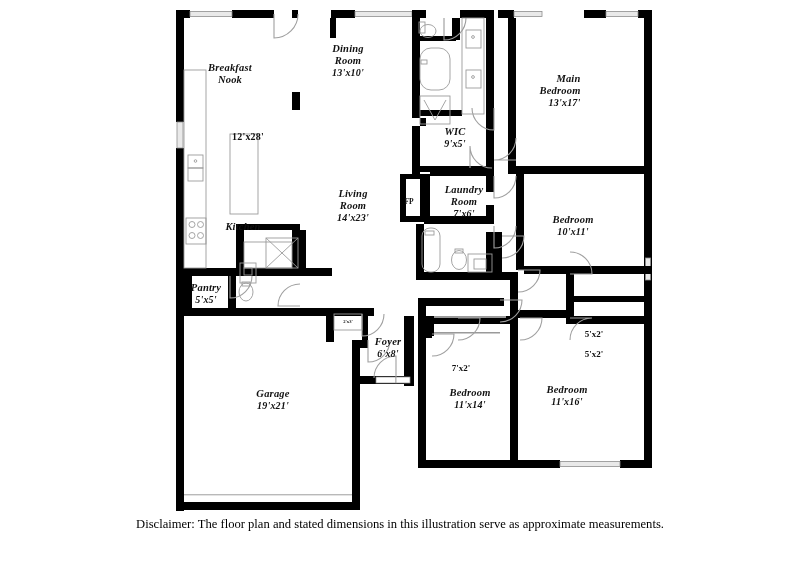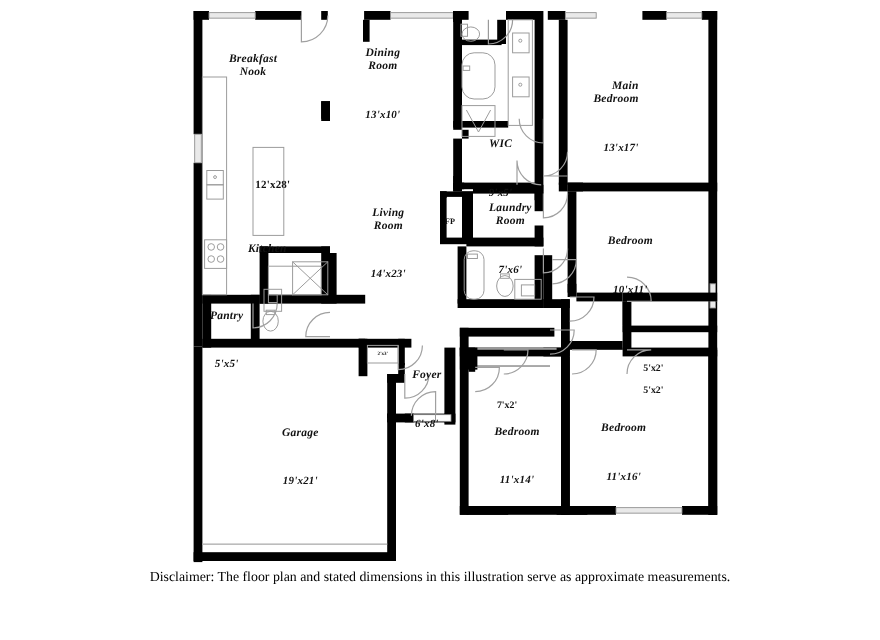--- a/index.html
+++ b/index.html
@@ -18,21 +18,21 @@
     text-align:center;
     font-family:"Liberation Serif", serif;
     font-weight:bold;
     color:#111;
     line-height:1.12;
     white-space:nowrap;
     pointer-events:none;
   }
   .label .ln{display:block;}
   .lbl-room{font-size:10.5px;letter-spacing:.2px;font-style:italic;}
-  .lbl-dim{font-size:10px;letter-spacing:.2px;margin-top:32px;}
+  .lbl-dim{font-size:10px;letter-spacing:.2px;}
   .lbl-sm{font-size:9px;margin-top:44px;}
   .lbl-tiny{font-size:4.6px;}
   .lbl-fp{font-size:7.5px;}
   #disclaimer{
     position:absolute;left:0;top:516px;width:800px;
     text-align:center;
     font-family:"Liberation Serif", serif;
     font-size:12.6px;
     line-height:1.35;
     color:#000;
@@ -316,21 +316,21 @@
 
   <g fill="#ffffff" stroke="#8d8d8d" stroke-width="0.7">
     <rect x="376" y="377" width="20" height="6"></rect>
     <rect x="396" y="377" width="14" height="6"></rect>
   </g>
 
 </svg>
 
 <div id="labels">
 
-  <div class="label lbl-room" style="left:230px;top:48px;transform:translate(-50%,0);">
+  <div class="label lbl-room" style="left:230px;top:62px;transform:translate(-50%,0);">
     <span class="ln">Breakfast</span>
     <span class="ln">Nook</span>
   </div>
 
   <div class="label lbl-room" style="left:348px;top:43px;transform:translate(-50%,0);">
     <span class="ln">Dining</span>
     <span class="ln">Room</span>
     <span class="ln lbl-dim">13'x10'</span>
   </div>
 

